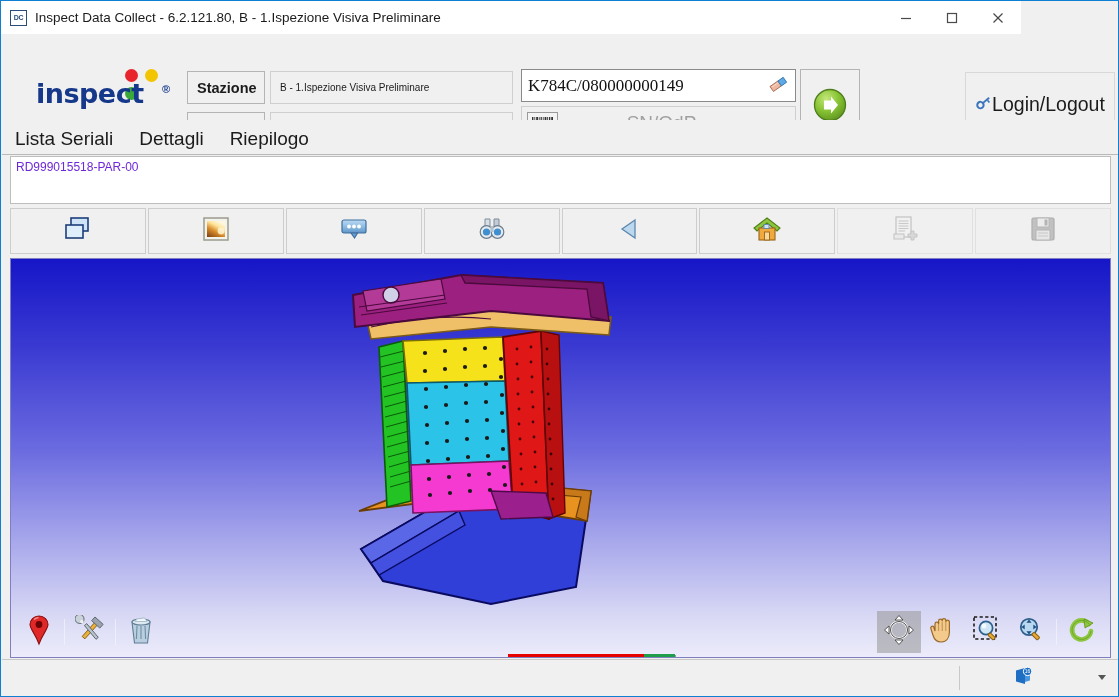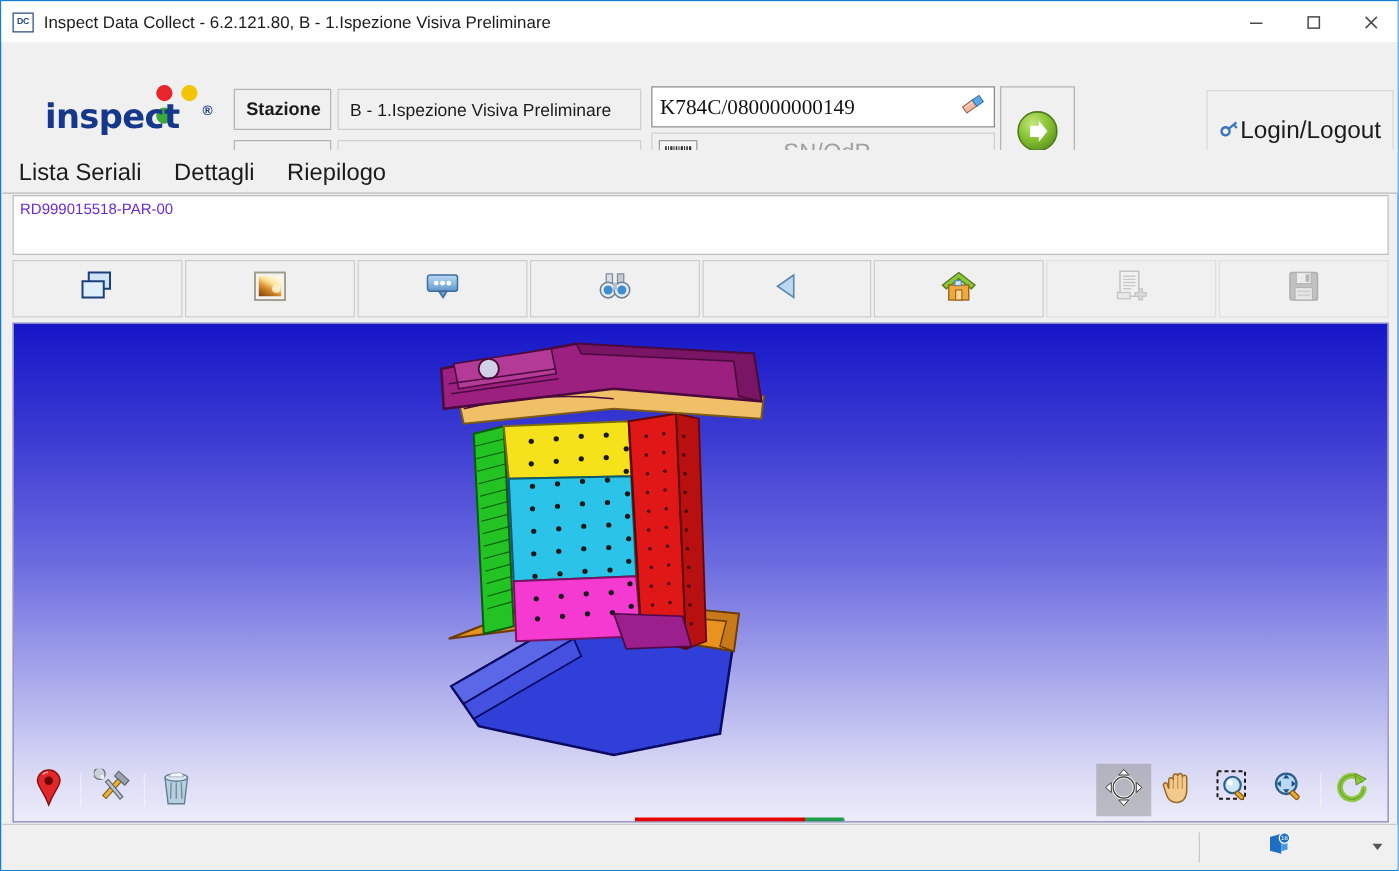--- a/index.html
+++ b/index.html
@@ -14,21 +14,21 @@
     width: 1119px;
     height: 697px;
     background: #f0f0f0;
     border: 1px solid #0f7fd4;
     overflow: hidden;
   }
 
   
   .titlebar {
     position: absolute; left: 0; top: 0;
-    width: 1119px; height: 33px;
+    width: 1020px; height: 33px;
     background: #ffffff;
     display: flex; align-items: center;
   }
   .tb-icon {
     width: 17px; height: 16px;
     margin-left: 9px; margin-right: 8px;
     border: 1px solid #2a4d7a;
     background: #ffffff;
     color: #2a4d7a;
     font-size: 7px; line-height: 14px;
@@ -88,21 +88,21 @@
     position: absolute;
     background: #f0f0f0;
     border: 1px solid #b4b4b4;
     font-size: 14.5px; font-weight: bold; color: #1b1b1b;
     display: flex; align-items: center; padding-left: 9px;
   }
   .fld-ro {
     position: absolute;
     background: #f0f0f0;
     border: 1px solid #cfcfcf;
-    font-size: 14px; color: #1b1b1b;
+    font-size: 10px; color: #1b1b1b;
     display: flex; align-items: center; padding-left: 9px;
   }
   .serial-box {
     position: absolute; left: 519px; top: 35px;
     width: 275px; height: 33px;
     background: #ffffff;
     border: 1px solid #8a8a8a;
     display: flex; align-items: center; font-family: Liberation Serif, serif;
   }
   .serial-box .val {

